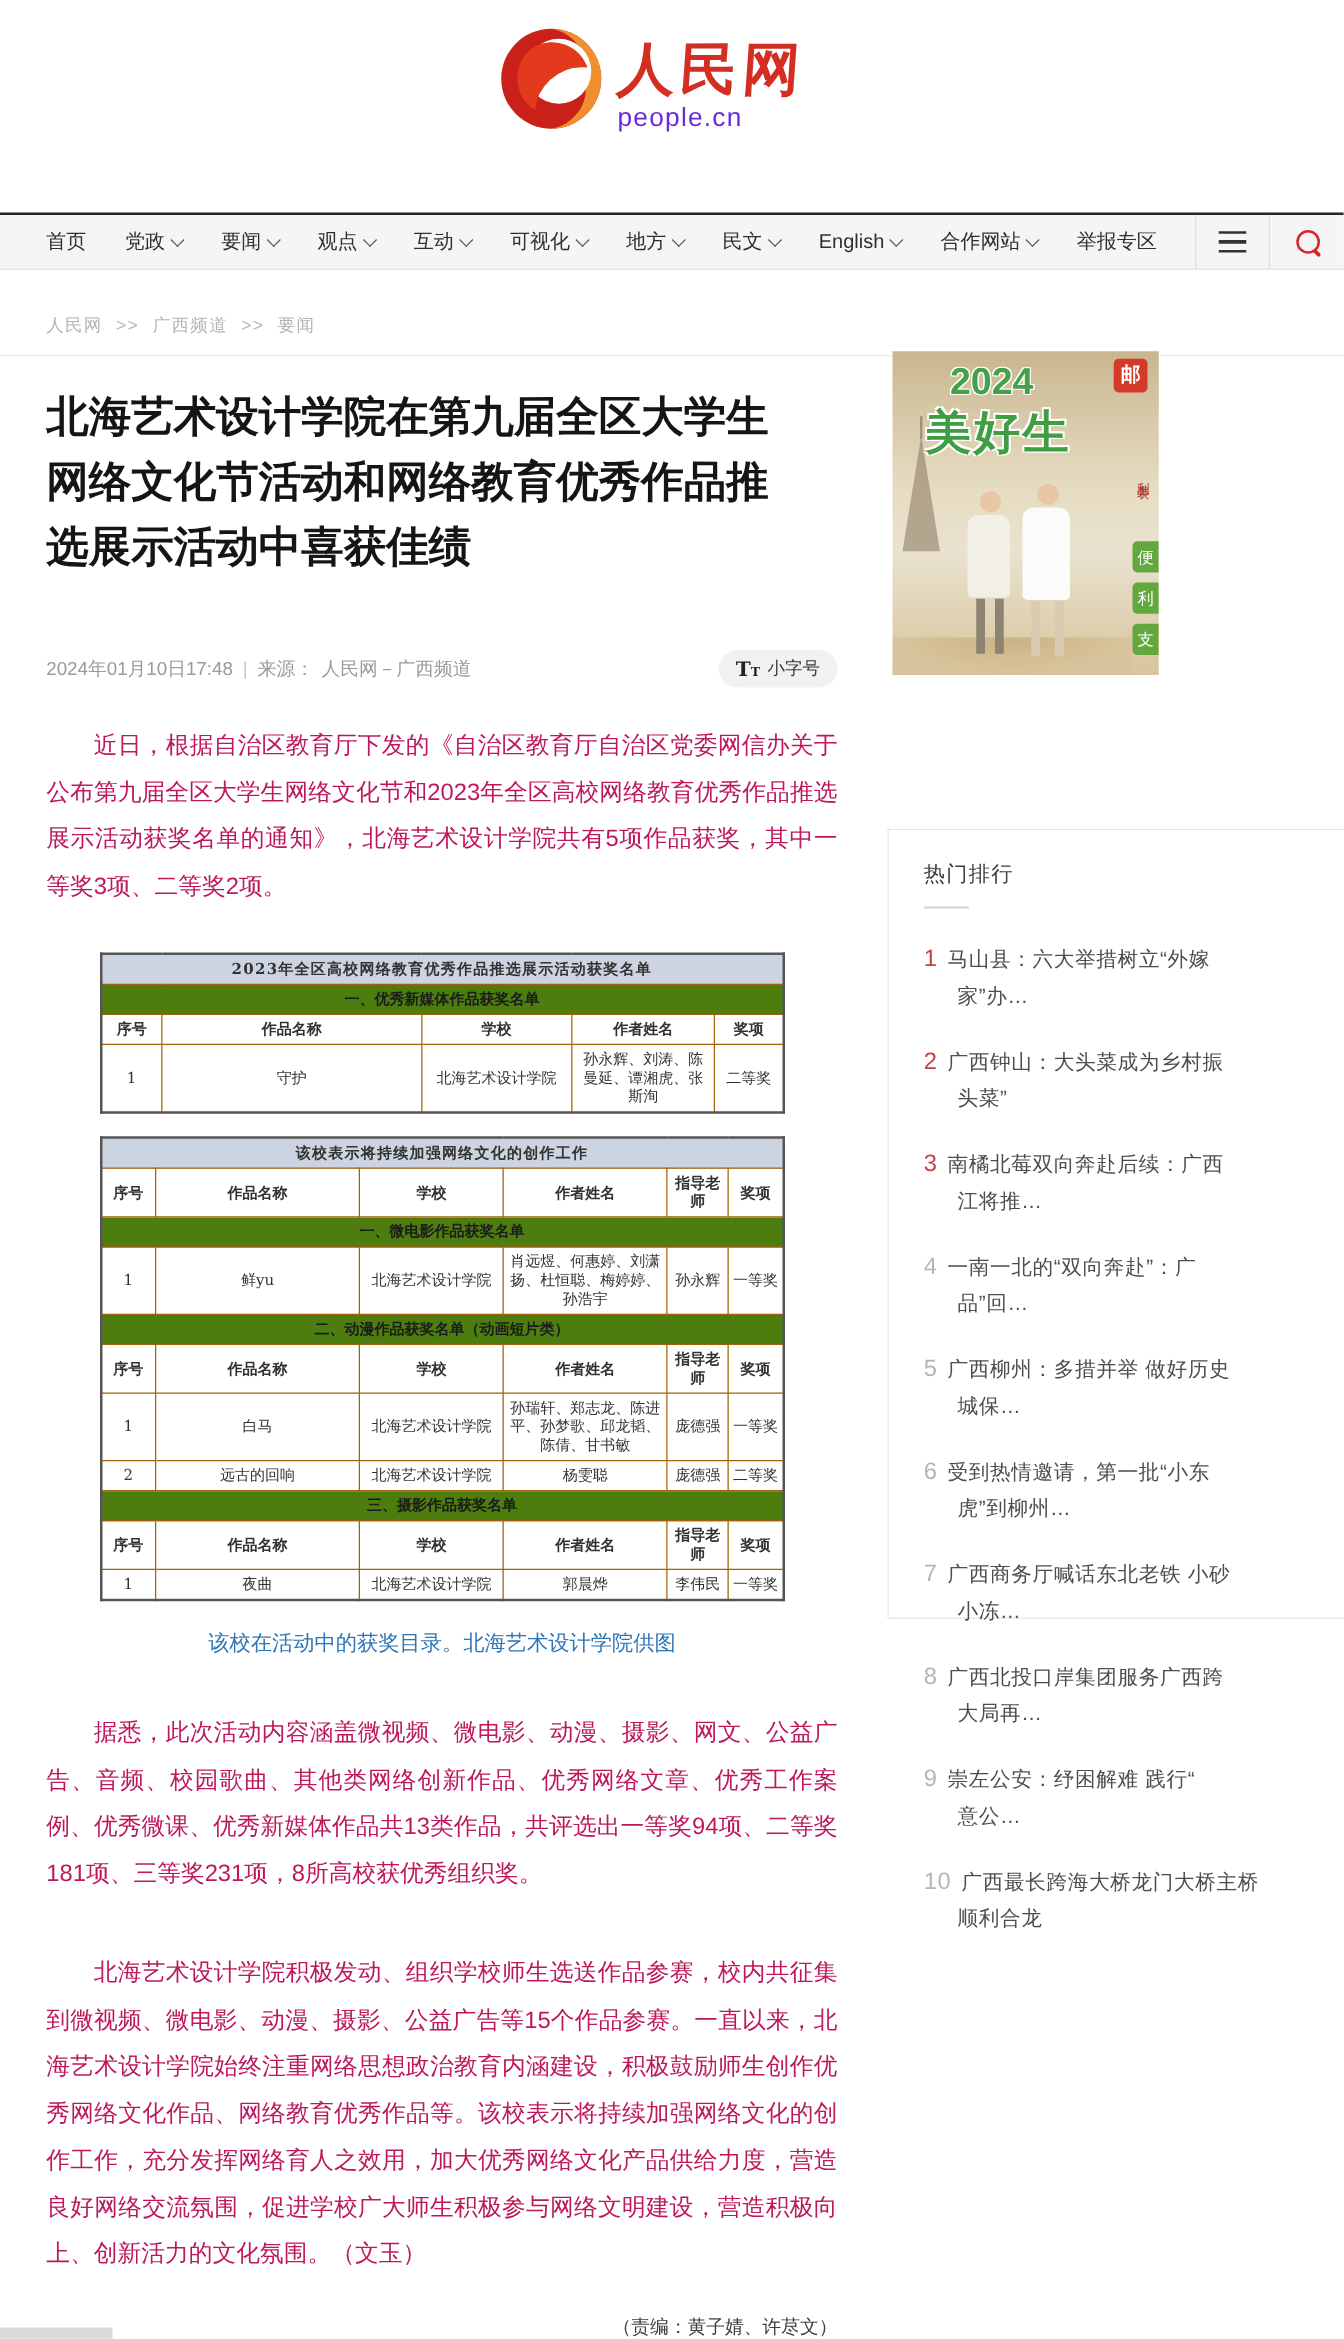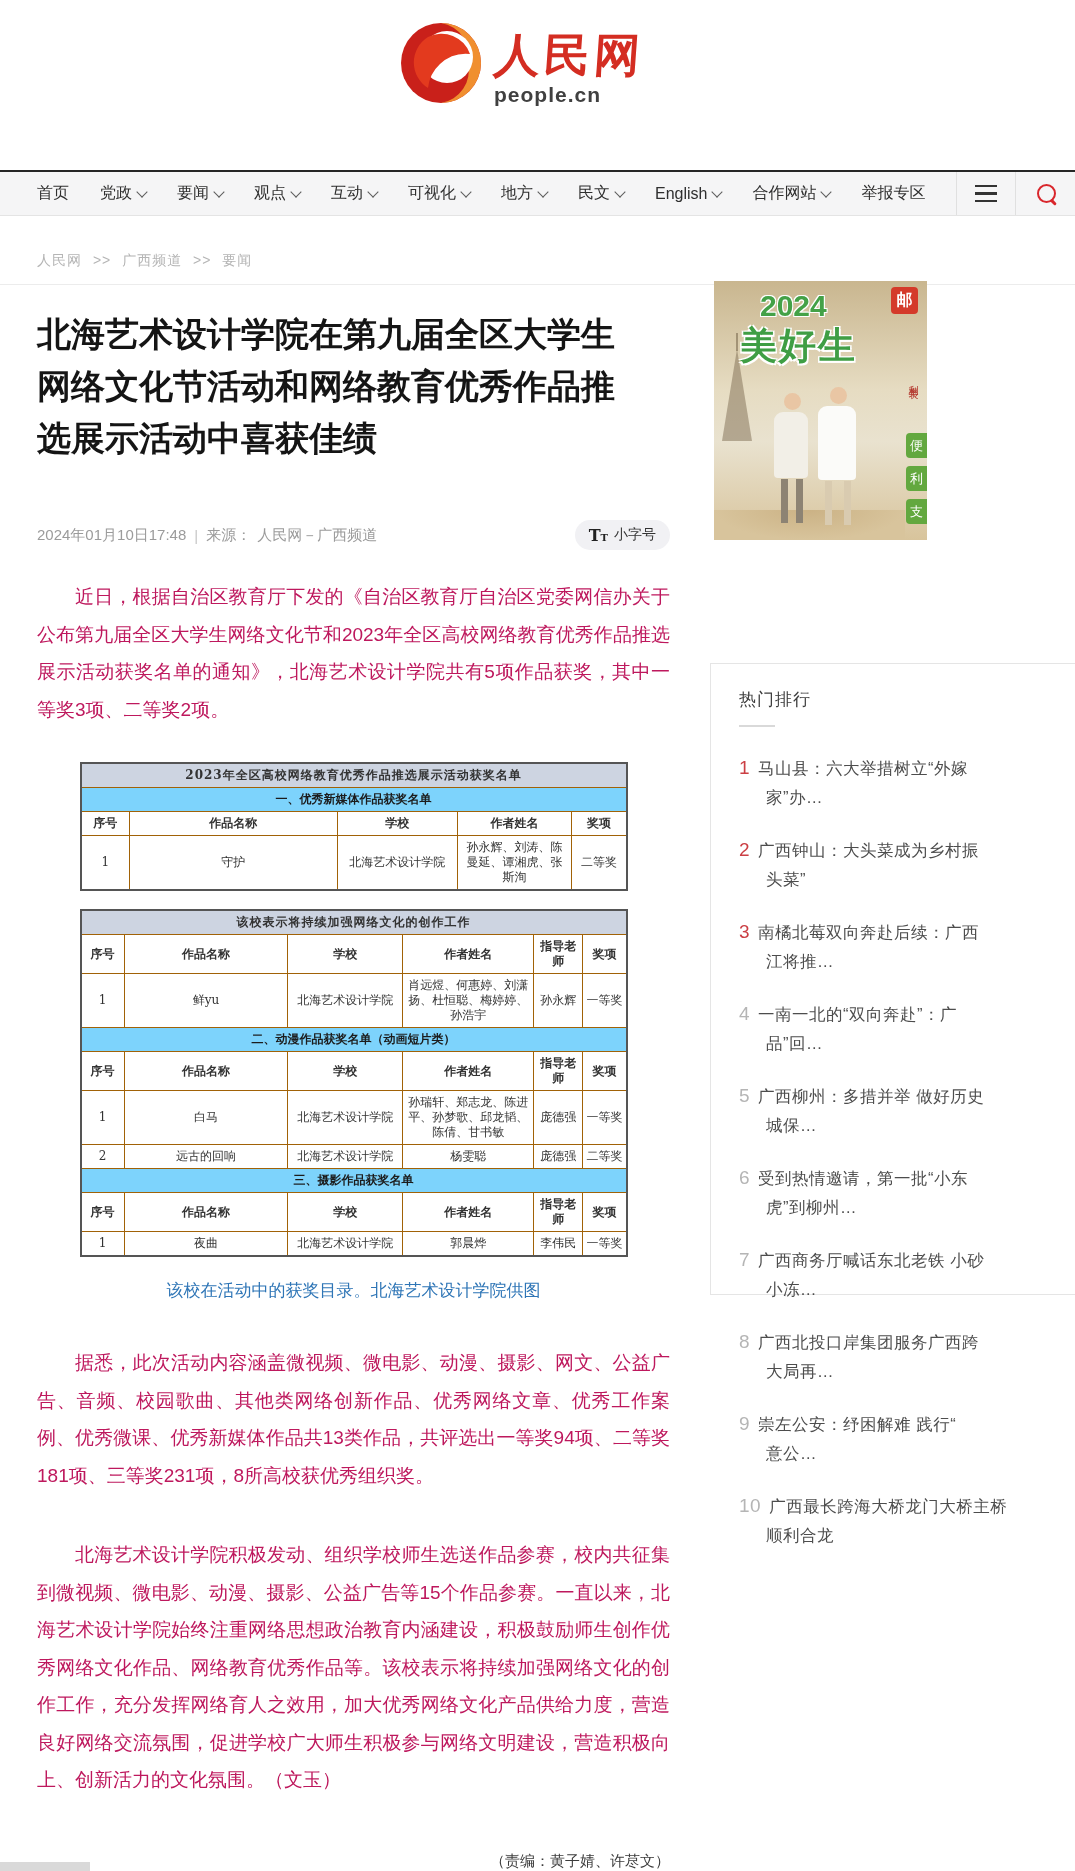--- a/index.html
+++ b/index.html
@@ -6,21 +6,21 @@
   body{
     width:1075px;height:1871px;position:relative;overflow:hidden;background:#fff;
     font-family:"Liberation Sans",sans-serif;color:#2b2b2b;
   }
   
   .site-header{position:absolute;left:0;top:0;width:1075px;height:169px;background:#fff;}
   .logo{position:absolute;left:398px;top:20px;display:flex;align-items:flex-start;cursor:pointer;}
   .logo-globe{width:86px;height:86px;position:relative;margin-right:10px;}
   .logo-wordmark{display:flex;flex-direction:column;align-items:flex-start;margin-top:10px;}
   .logo-cn{font-size:46px;font-weight:700;color:#d42d22;letter-spacing:4px;font-family:"DejaVu Serif",serif;transform:skewX(-4deg);line-height:1.1;}
-  .logo-en{font-size:21px;font-weight:700;color:#404040;letter-spacing:1px;margin-top:2px;}
+  .logo-en{font-size:21px;font-weight:400;color:#6d28d9;letter-spacing:1px;margin-top:2px;}
   
   .navbar{position:absolute;left:0;top:170px;width:1075px;height:43px;background:#f5f5f6;
     border-top:2px solid #262626;border-bottom:1px solid #e4e4e4;display:flex;align-items:center;}
   .nav-items{display:flex;align-items:center;padding-left:37px;flex:1;}
   .nav-item{font-size:16px;color:#2f2f2f;margin-right:31px;display:flex;align-items:center;cursor:pointer;white-space:nowrap;}
   .caret{display:inline-block;width:7px;height:7px;border-right:1.5px solid #5c5c5c;border-bottom:1.5px solid #5c5c5c;transform:rotate(45deg);margin-left:6px;position:relative;top:-2px;}
   .nav-right{display:flex;align-items:center;height:43px;}
   .nav-divider{width:1px;height:43px;background:#e0e0e0;}
   .hamburger{width:58px;height:43px;display:flex;flex-direction:column;justify-content:center;align-items:center;gap:5px;cursor:pointer;}
   .hamburger span{display:block;width:22px;height:2.5px;background:#333;}
@@ -44,21 +44,21 @@
   .font-pill .lbl{font-size:14px;}
   .para{font-size:19px;line-height:37.5px;color:#be185d;text-indent:2em;margin:28px 0 0 0;text-align:justify;}
   .para.second{margin-top:42px;}
   
   .figure{margin:34px auto 0 auto;width:548px;}
   table.award{border-collapse:collapse;width:548px;table-layout:fixed;background:#fff;
     font-family:"DejaVu Serif",serif;color:#333;}
   table.award{border:2px solid #555;}
   table.award td{border:1px solid #a16207;text-align:center;vertical-align:middle;padding:4px 3px;font-size:12px;line-height:15px;}
   td.main-band{background:#cdd4e1;font-size:16px;font-weight:700;letter-spacing:1px;padding:10px 4px;}
-  td.sec-band{font-family:"Liberation Sans",sans-serif;font-weight:700;font-size:14px;padding:8px 4px;background:#7dd3fc;color:#1c1c1c;}
+  td.sec-band{font-family:"Liberation Sans",sans-serif;font-weight:700;font-size:14px;padding:8px 4px;background:#4d7c0f;color:#1c1c1c;}
   td.col-h{font-weight:700;font-size:12px;padding:7px 2px;}
   td.authors{font-size:11px;line-height:14px;}
   .tbl-gap{height:18px;}
   .fig-caption{margin-top:22px;text-align:center;font-family:"DejaVu Serif",serif;font-size:17px;color:#2e75b6;}
   .editor-note{position:absolute;left:37px;top:1852px;width:633px;text-align:right;font-size:15px;color:#3c3c3c;}
   
   .ad{position:absolute;left:714px;top:281px;width:213px;height:259px;overflow:hidden;cursor:pointer;
     background:linear-gradient(180deg,#c9b68f 0%,#e6dcc2 42%,#e9e2cf 62%,#d8c49c 100%);}
   .ad-year{position:absolute;left:46px;top:8px;font-size:30px;font-weight:700;color:#44a147;
     text-shadow:1px 1px 0 #fff,-1px -1px 0 #fff,1px -1px 0 #fff,-1px 1px 0 #fff;}
@@ -251,20 +251,23 @@
           </tr>
       <tr>
         <td class="col-h">序号</td>
         <td class="col-h">作品名称</td>
         <td class="col-h">学校</td>
         <td class="col-h">作者姓名</td>
         <td class="col-h">指导老师</td>
         <td class="col-h">奖项</td>
       </tr>
       <tr>
+            <td class="sec-band" colspan="6">一、微电影作品获奖名单</td>
+          </tr>
+      <tr>
         <td>1</td>
         <td>鲜yu</td>
         <td>北海艺术设计学院</td>
         <td class="authors">肖远煜、何惠婷、刘潇扬、杜恒聪、梅婷婷、孙浩宇</td>
         <td>孙永辉</td>
         <td>一等奖</td>
       </tr>
       <tr>
             <td class="sec-band" colspan="6">二、动漫作品获奖名单（动画短片类）</td>
           </tr>

